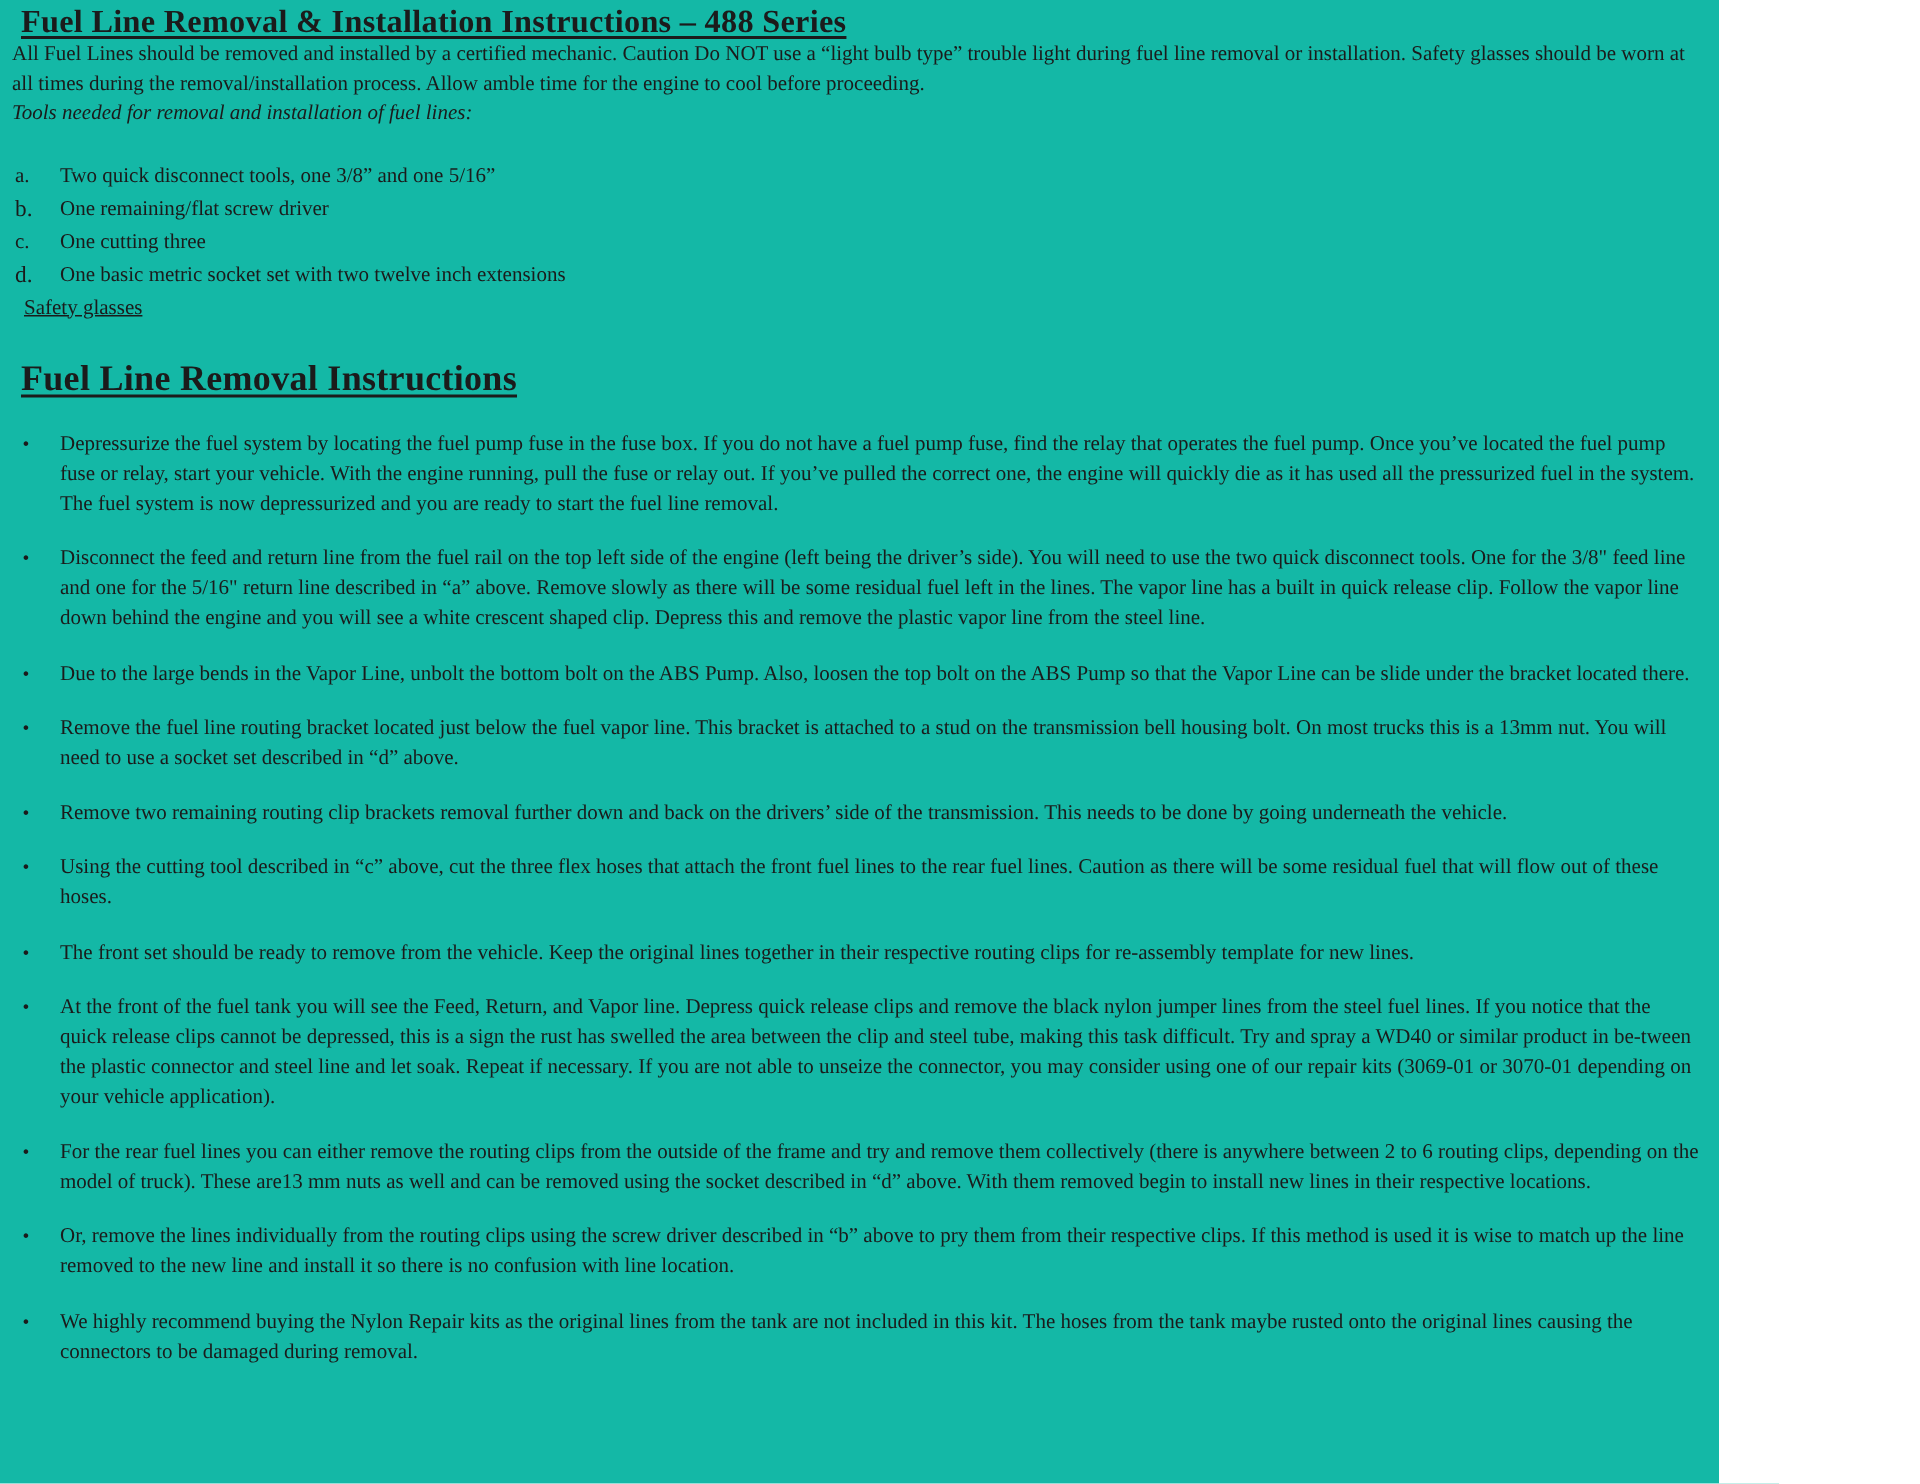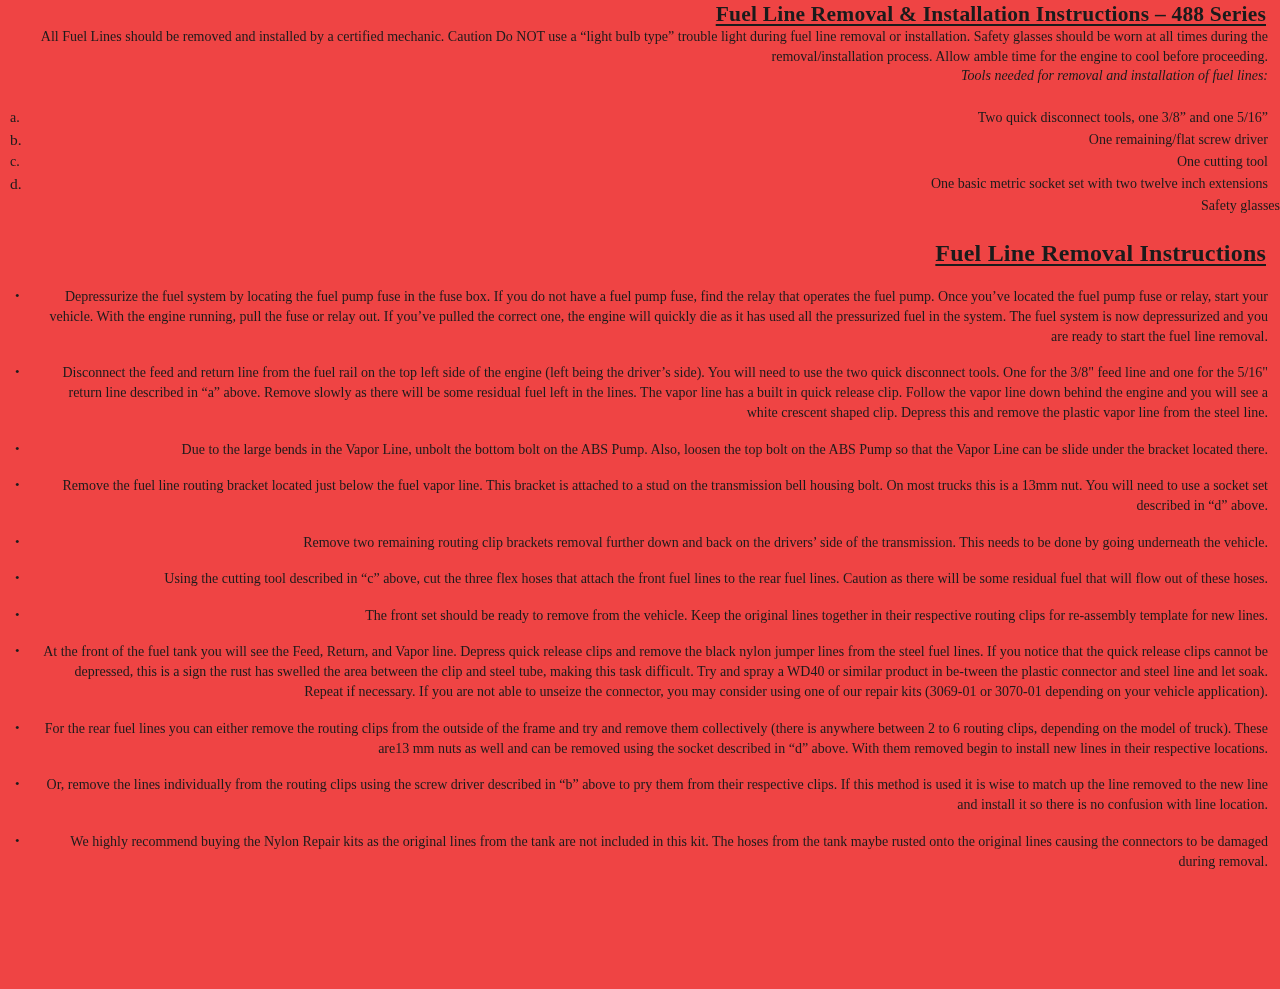--- a/index.html
+++ b/index.html
@@ -8,26 +8,25 @@
     background: #ffffff;
   }
   body {
     width: 1280px;
     height: 989px;
     overflow: hidden;
     font-family: "Liberation Serif", "DejaVu Serif", serif;
     color: #1b1b1b;
   }
   .page {
-    width: 1280px;
+    width: 1146px;
     height: 989px;
-    background: #ef4444;
+    background: #14b8a6;
     box-sizing: border-box;
     padding-top: 2px;
-    text-align: right;
   }
   h1.doc-title {
     font-size: 21.5px;
     font-weight: bold;
     margin: 0 14px 0 14px;
     letter-spacing: 0.2px;
   }
   h2.section-title {
     font-size: 24px;
     font-weight: bold;
@@ -56,22 +55,23 @@
     padding-right: 12px;
     line-height: 22px;
   }
   .tool-marker {
     position: absolute;
     left: 10px;
     top: 0;
   }
   .tool-marker.big { font-size: 15.5px; }
   .tool-extra {
-    padding-left: 43px;
+    padding-left: 16px;
     line-height: 22px;
+    text-decoration: underline;
   }
   .bullets {
     margin-top: 20px;
     font-size: 14px;
   }
   .bullet-item {
     position: relative;
     padding-left: 40px;
     padding-right: 12px;
     line-height: 20px;
@@ -99,21 +99,21 @@
     <div class="tool-item">
       <span class="tool-marker">a.</span>
       <span>Two quick disconnect tools, one 3/8” and one 5/16”</span>
     </div>
     <div class="tool-item">
       <span class="tool-marker big">b.</span>
       <span>One remaining/flat screw driver</span>
     </div>
     <div class="tool-item">
       <span class="tool-marker">c.</span>
-      <span>One cutting tool</span>
+      <span>One cutting three</span>
     </div>
     <div class="tool-item">
       <span class="tool-marker big">d.</span>
       <span>One basic metric socket set with two twelve inch extensions</span>
     </div>
     <div class="tool-extra">Safety glasses</div>
   </div>
 
   <h2 class="section-title"><span class="underlined">Fuel Line Removal Instructions</span></h2>
 

